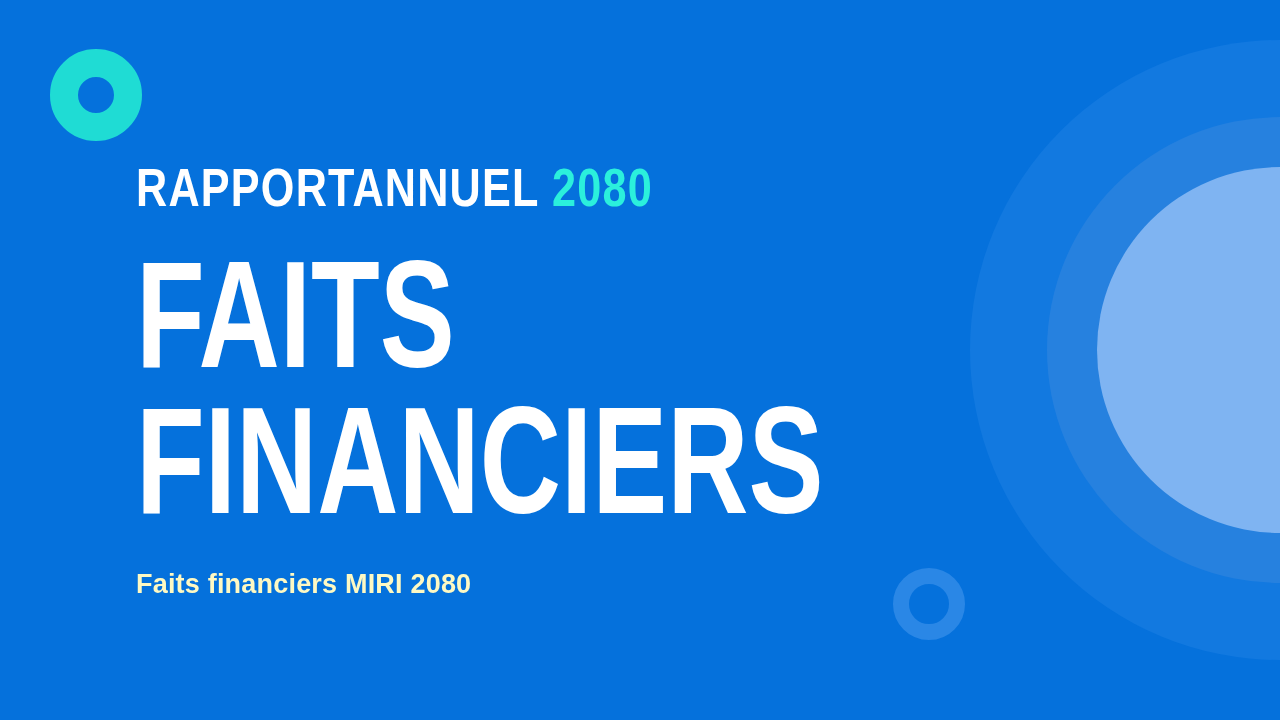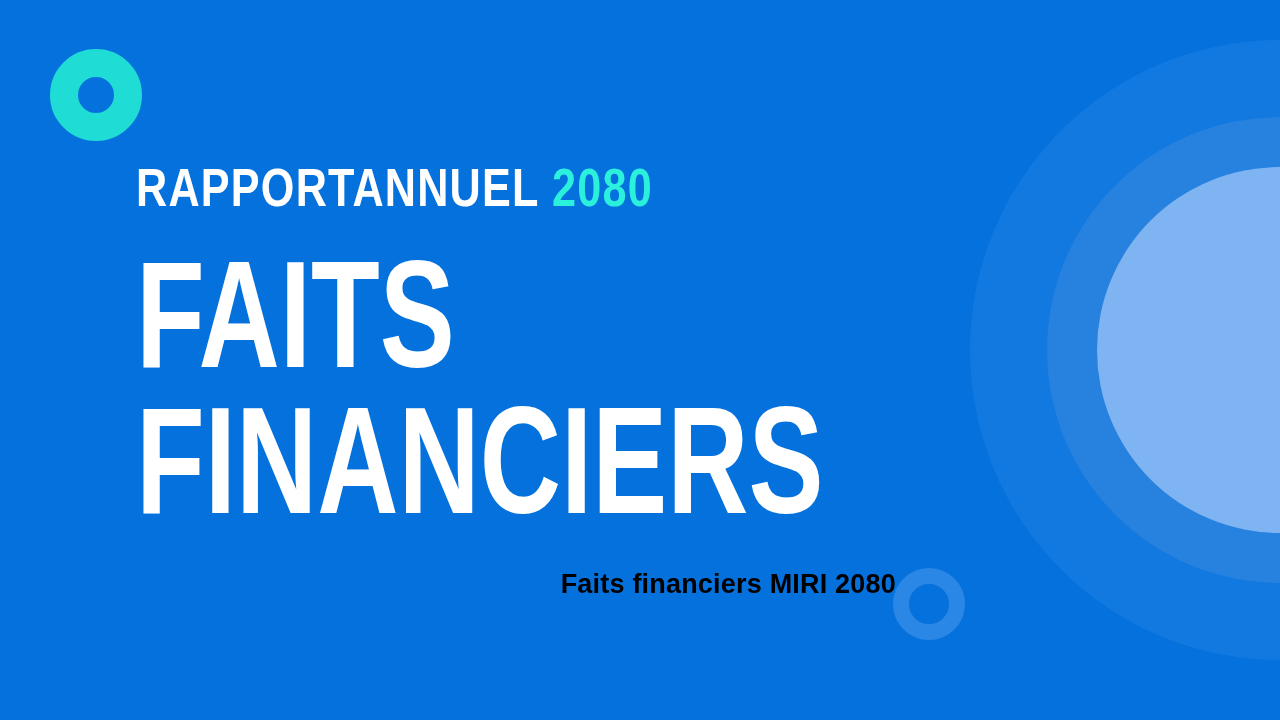--- a/index.html
+++ b/index.html
@@ -126,23 +126,22 @@
 
   .headline-line-1 { margin-bottom: 2px; }
   .headline-line-2 { margin-bottom: 0; }
 
   .subtitle {
     margin-top: 36px;
     font-family: "Liberation Sans", sans-serif;
     font-size: 27px;
     font-weight: 700;
     letter-spacing: 0.2px;
-    color: #000000;
+    color: #fef9c3;
     white-space: nowrap;
-    text-align: right;
   }
 </style>
 </head>
 <body>
 
 <div class="slide">
 
   <div class="decor-rings">
     <div class="ring ring-outer"></div>
     <div class="ring ring-middle"></div>

